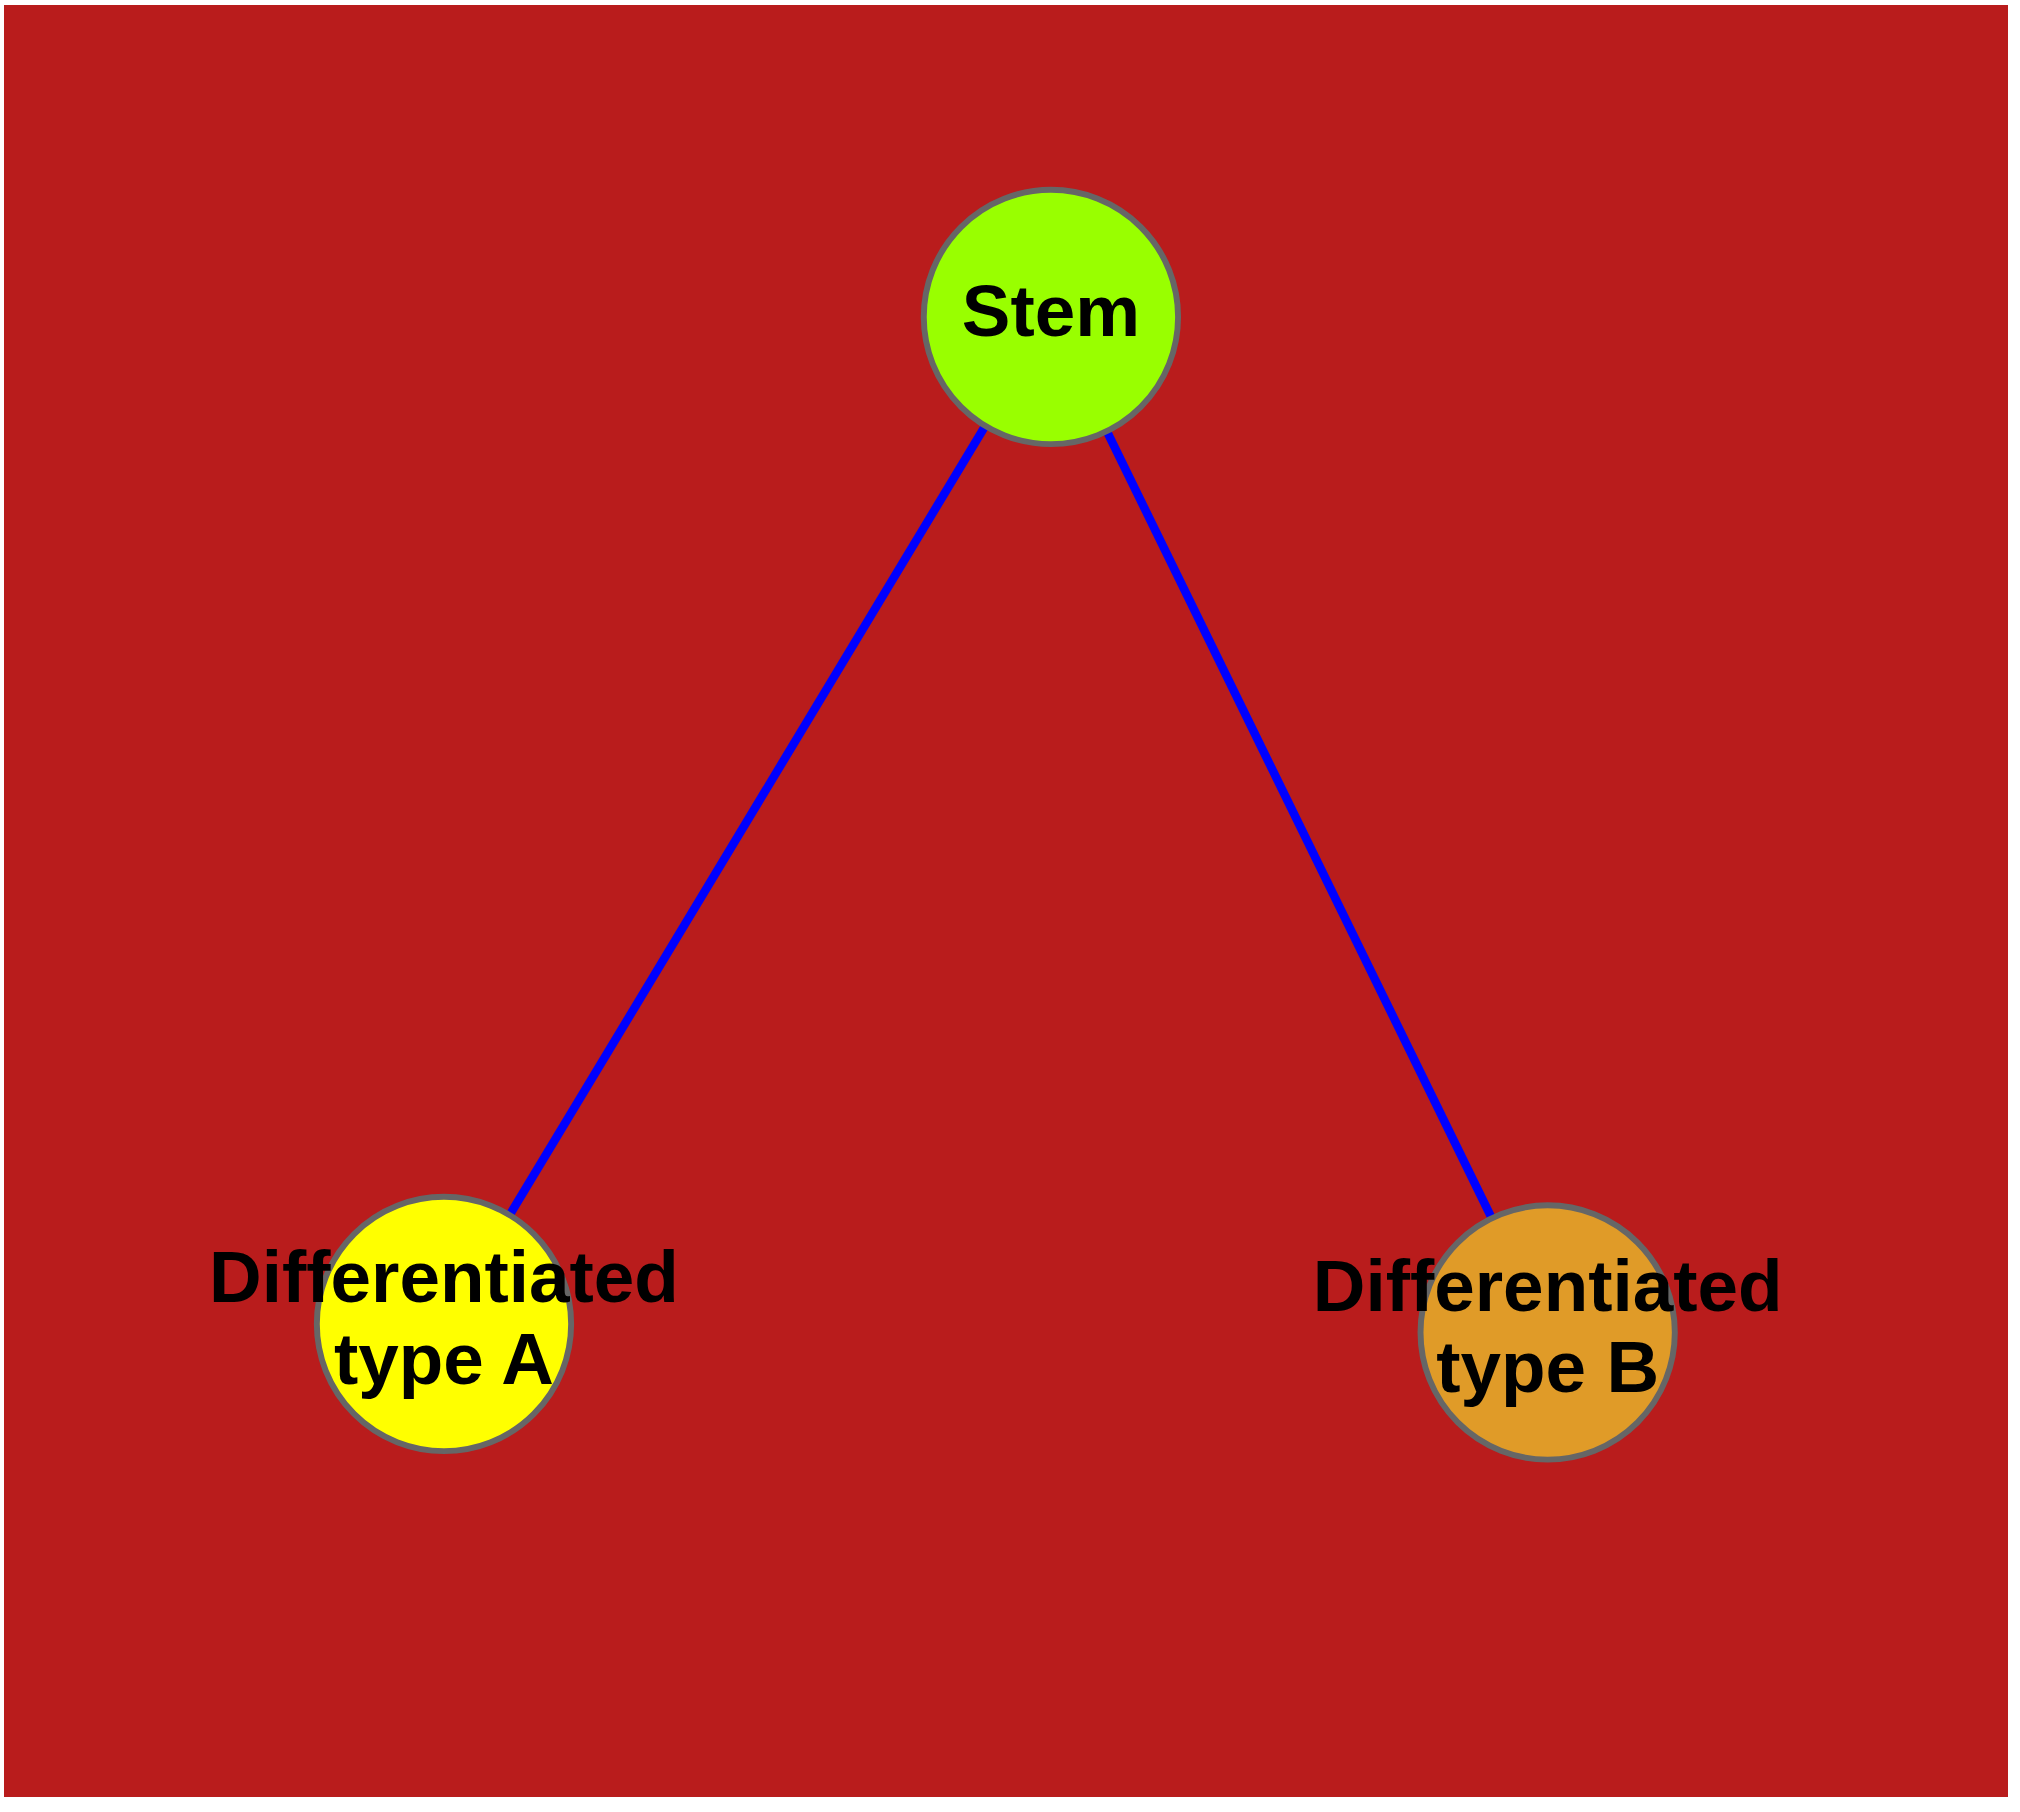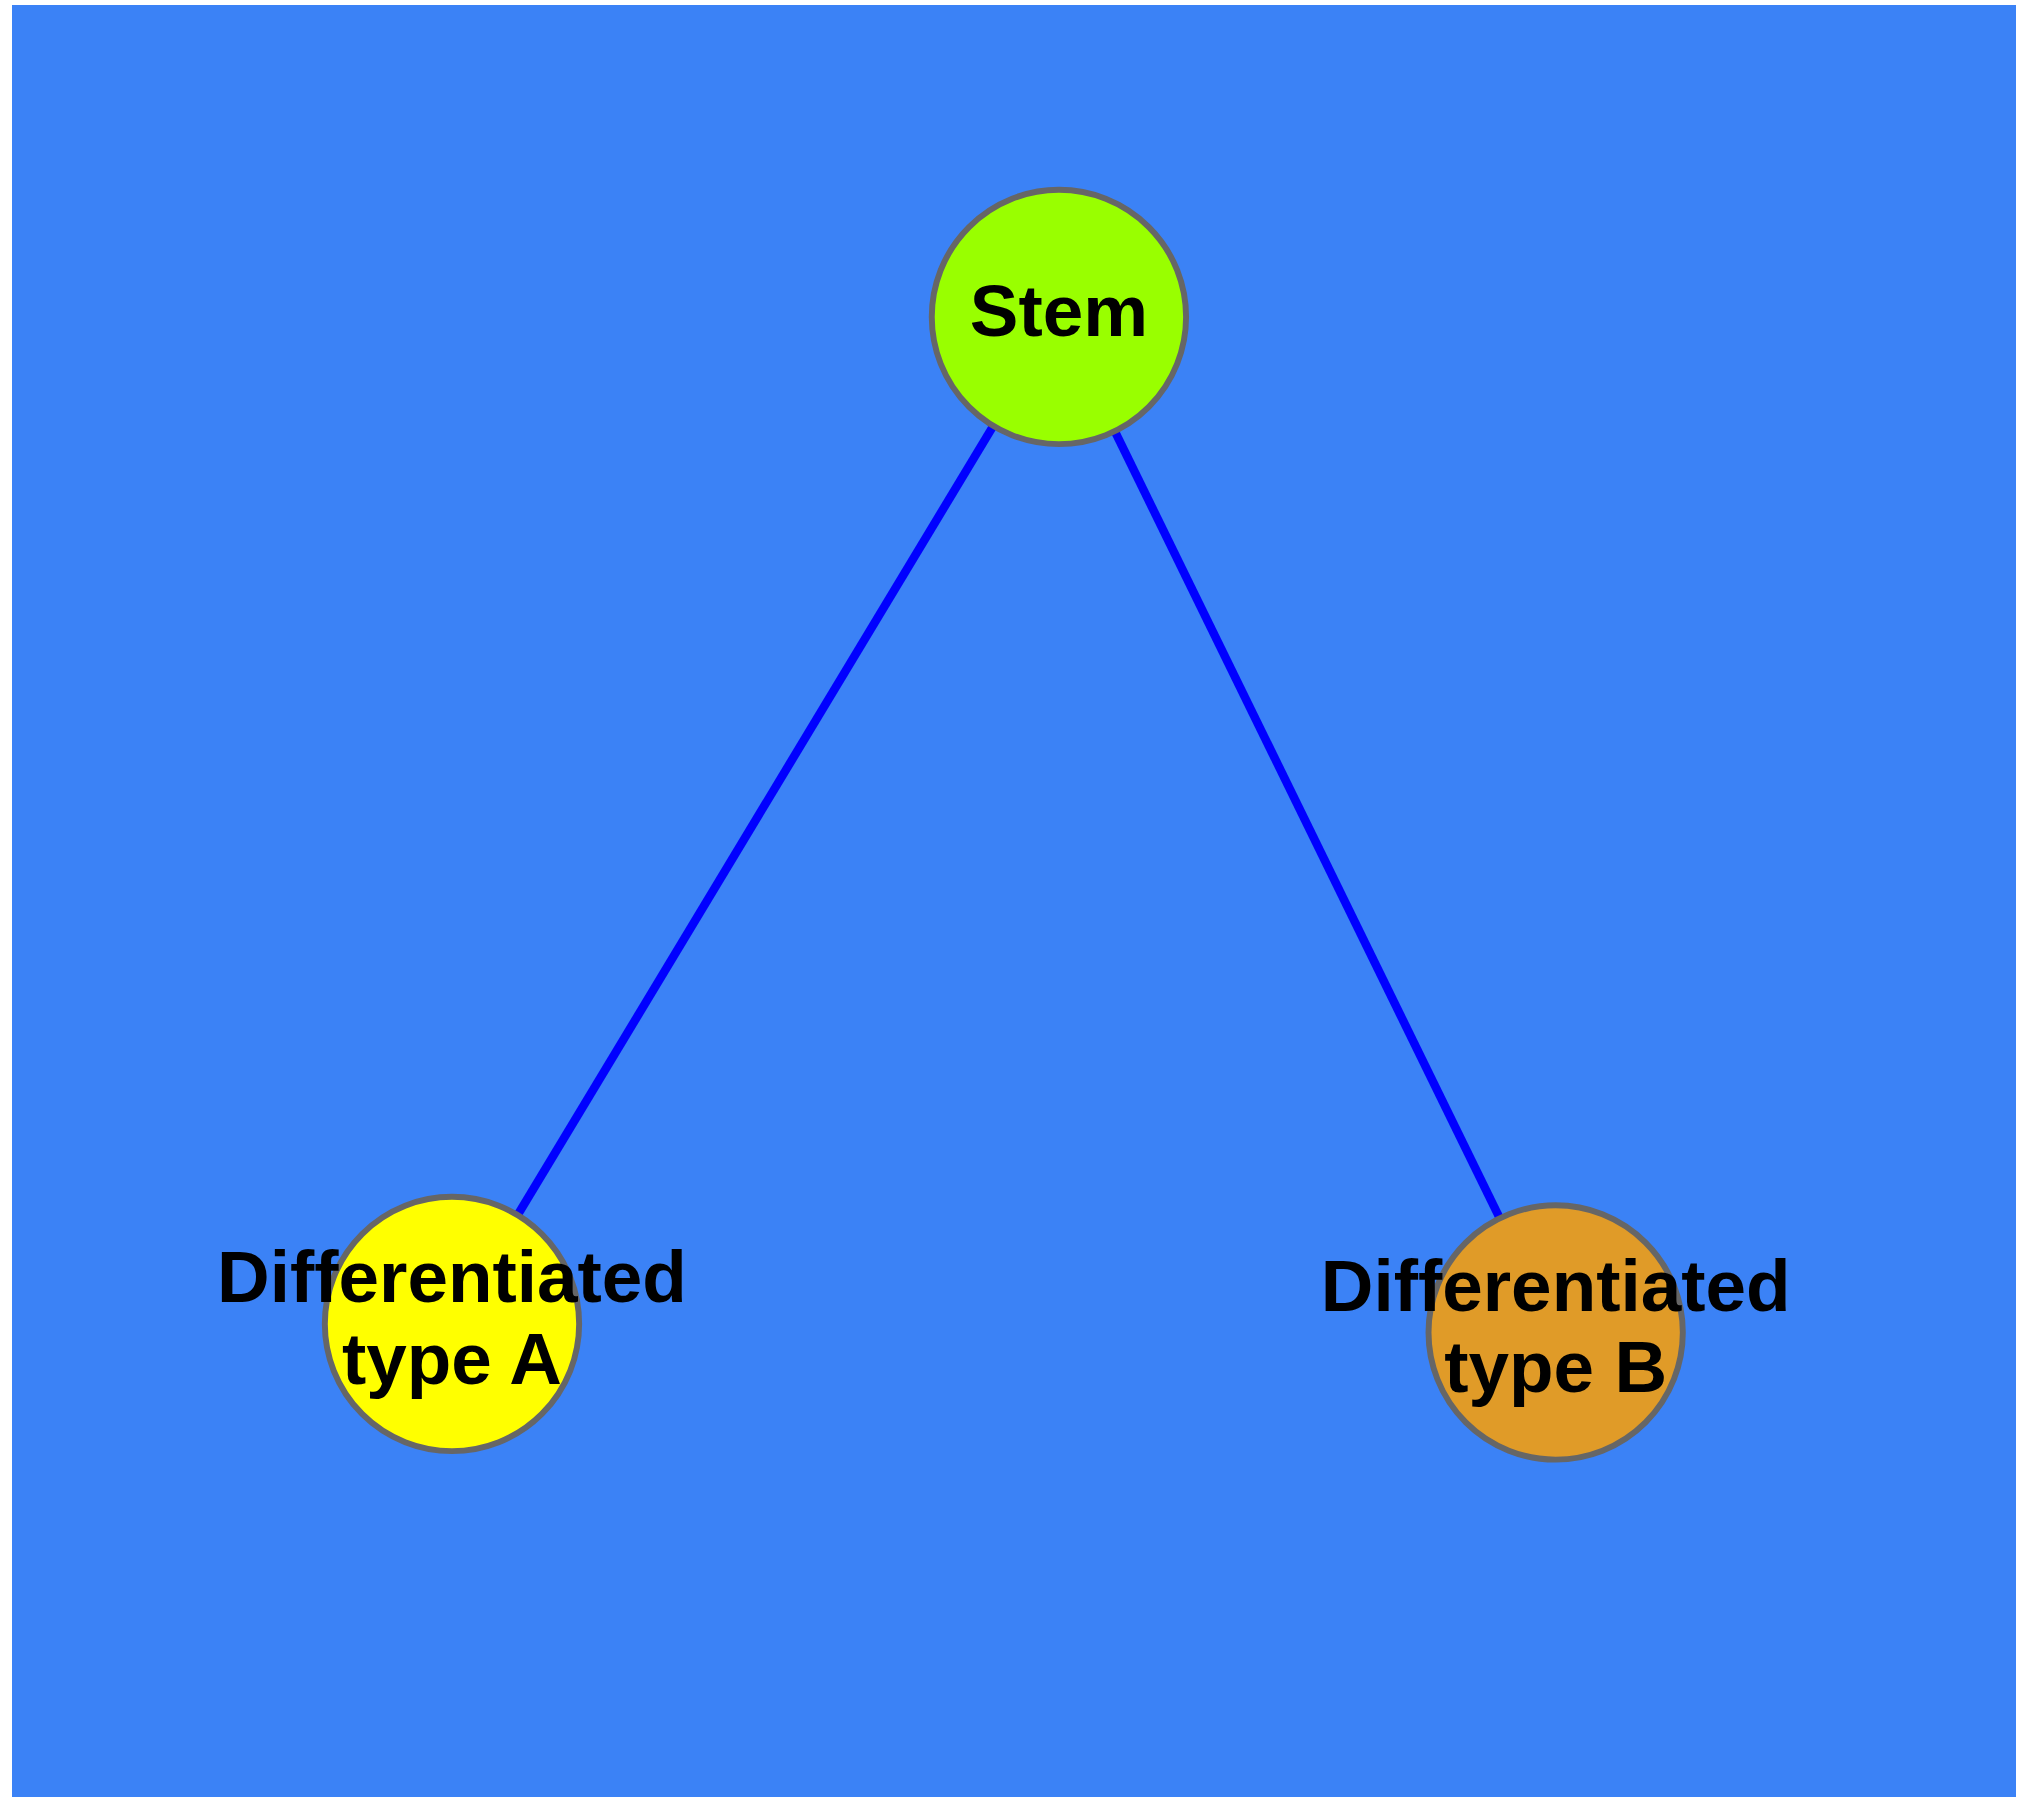--- a/index.html
+++ b/index.html
@@ -15,25 +15,25 @@
     font-family: "Liberation Sans", sans-serif;
   }
   #canvas-wrap {
     position: relative;
     width: 2021px;
     height: 1812px;
     background: #ffffff;
   }
   #graph-plot {
     position: absolute;
-    left: 12px;
+    left: 4px;
     top: 5.1px;
     width: 2004px;
     height: 1792px;
-    background: #3b82f6;
+    background: #b91c1c;
   }
   #graph-svg {
     position: absolute;
     left: 0;
     top: 0;
     width: 2004px;
     height: 1792px;
     display: block;
   }
   .node-label {

